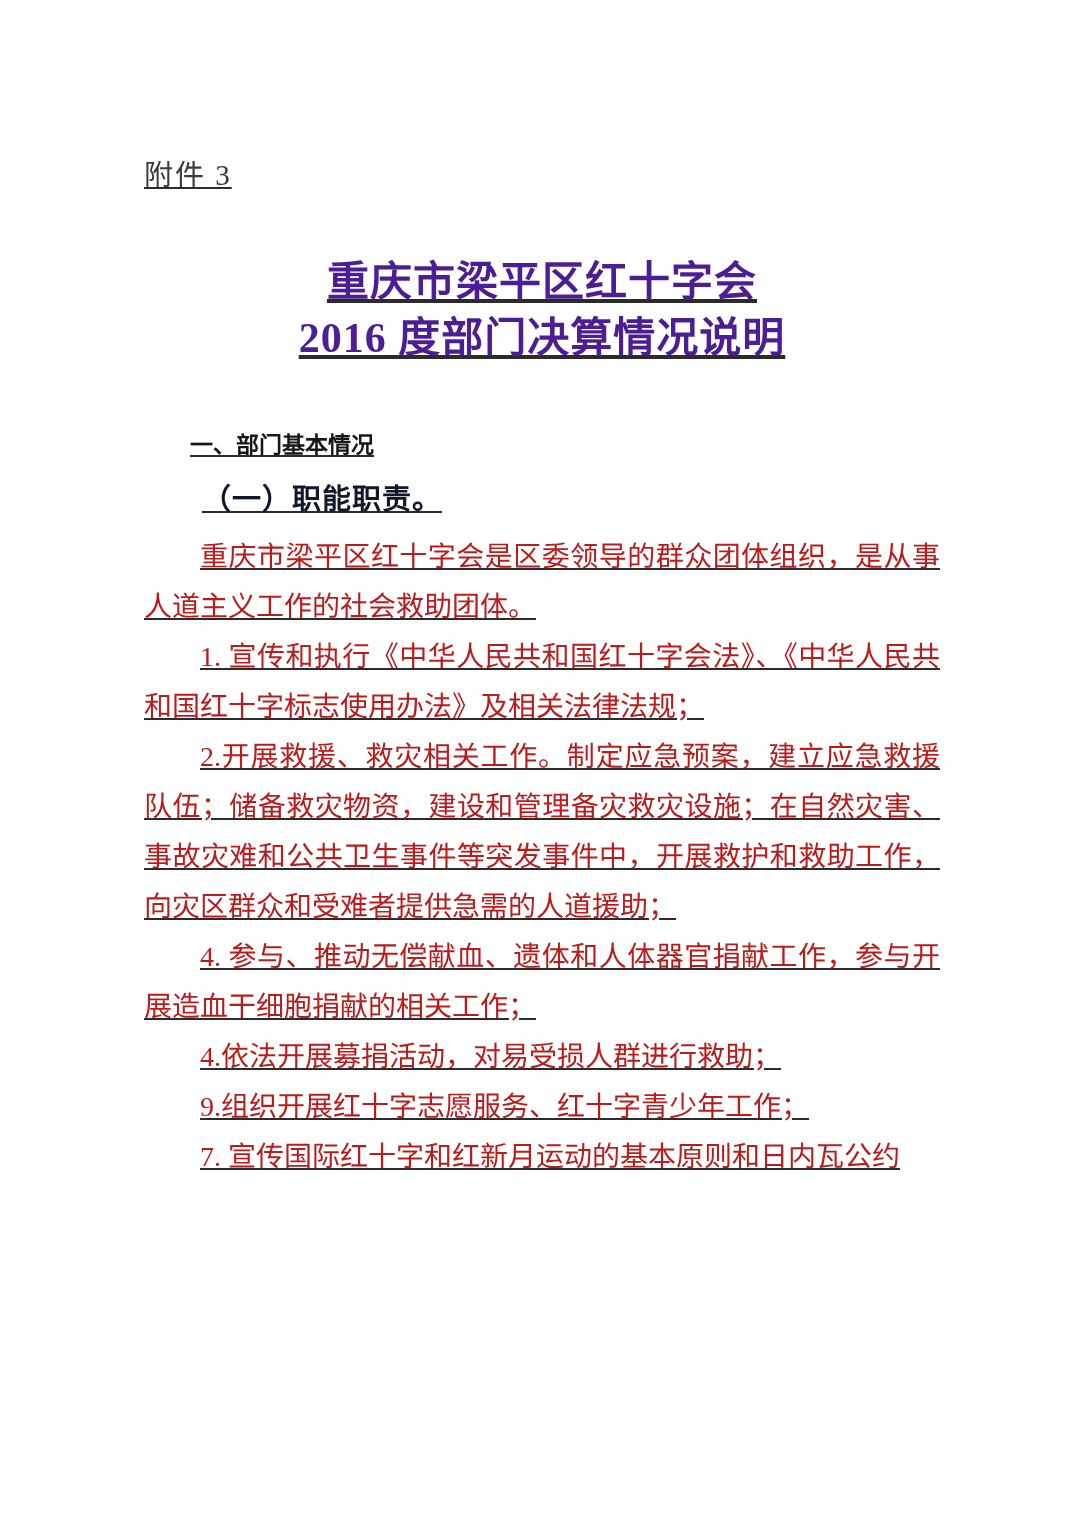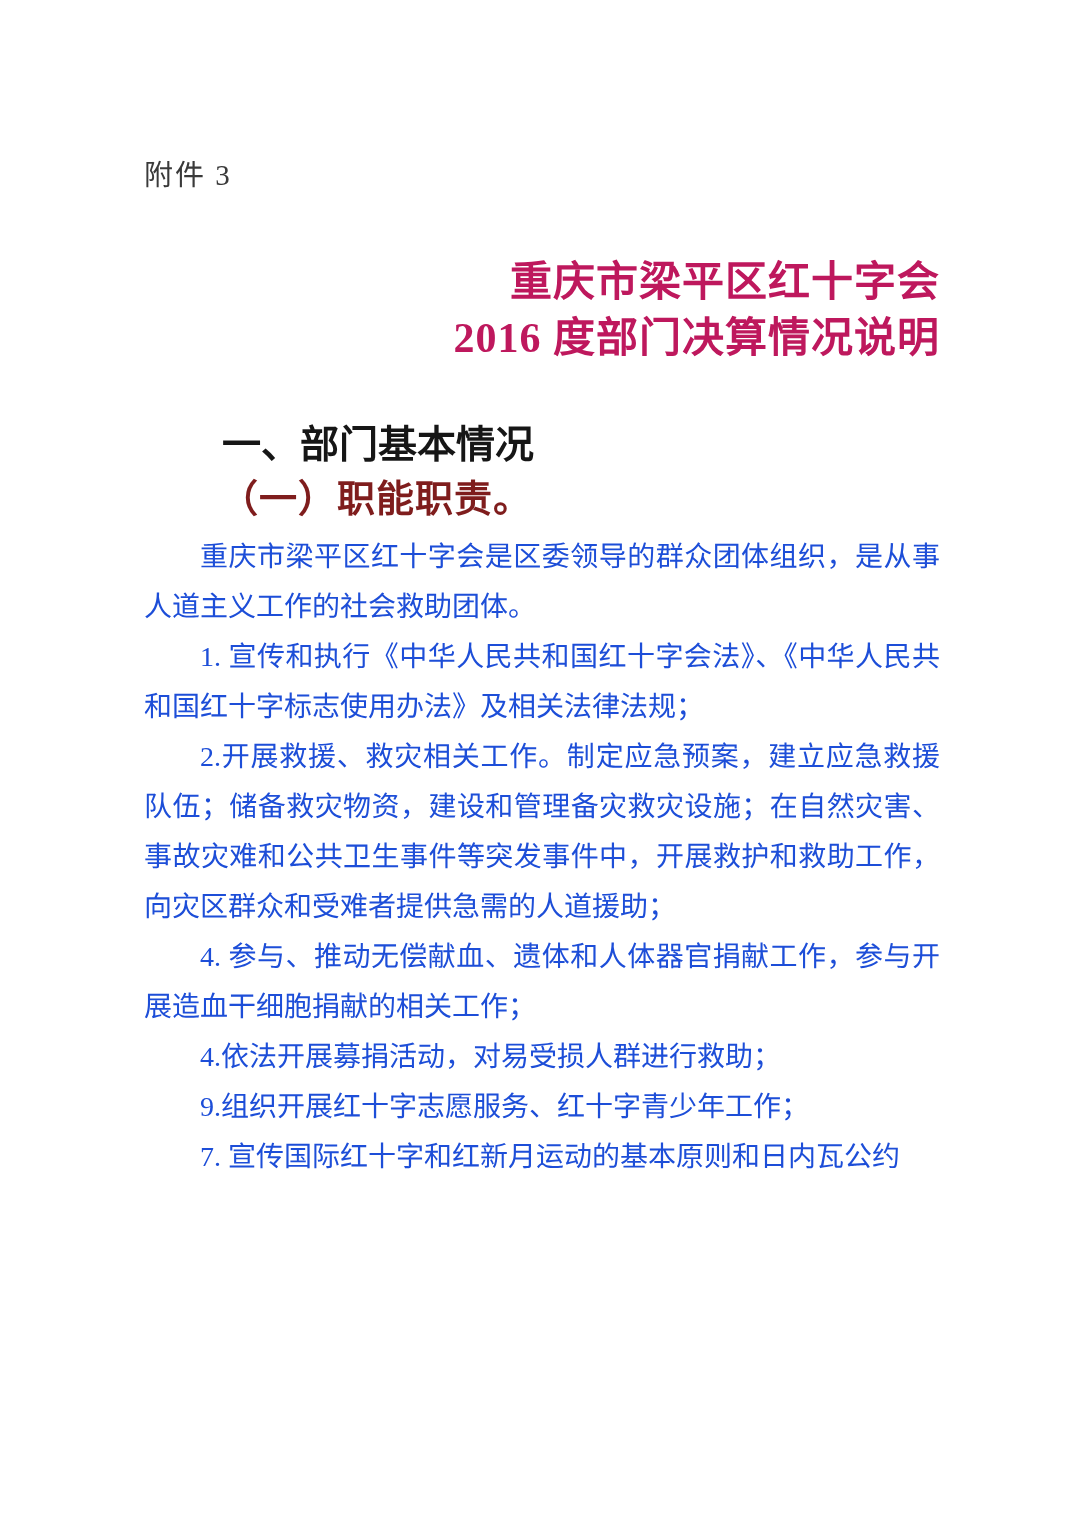--- a/index.html
+++ b/index.html
@@ -11,65 +11,66 @@
     position: relative;
     width: 1074px;
     height: 1520px;
     margin: 0 auto;
     background: #ffffff;
     box-sizing: border-box;
     padding: 158px 134px 0 144px;
     color: #2b2b2b;
     font-family: "Liberation Serif", "DejaVu Serif", serif;
     overflow: hidden;
+    text-decoration: underline;
   }
   .attachment-label {
     font-size: 29px;
     line-height: 34px;
     color: #3a3a3a;
     letter-spacing: 2px;
   }
   .doc-title {
     margin: 62px 0 0 0;
-    text-align: right;
+    text-align: center;
     font-size: 42px;
     line-height: 56px;
     font-weight: bold;
-    color: #be185d;
+    color: #4c1d95;
     letter-spacing: 1px;
   }
   .doc-title .title-line {
     display: block;
   }
   .section-heading {
     margin: 62px 0 0 0;
     text-indent: 2em;
-    font-size: 39px;
+    font-size: 23px;
     line-height: 34px;
     font-weight: bold;
     color: #161616;
     font-family: "Liberation Sans", "DejaVu Sans", sans-serif;
   }
   .subsection-heading {
     margin: 20px 0 0 0;
     text-indent: 2em;
-    font-size: 38px;
+    font-size: 29px;
     line-height: 34px;
     font-weight: bold;
-    color: #7f1d1d;
+    color: #0f172a;
     letter-spacing: 1px;
   }
   .body-para {
     margin: 0;
     font-size: 28px;
     line-height: 50px;
     text-align: justify;
     text-justify: inter-character;
     text-indent: 2em;
-    color: #1d4ed8;
+    color: #b91c1c;
     word-break: break-all;
   }
   .body-para.first {
     margin-top: 16px;
   }
 </style>
 </head>
 <body>
 
 <div class="page">

